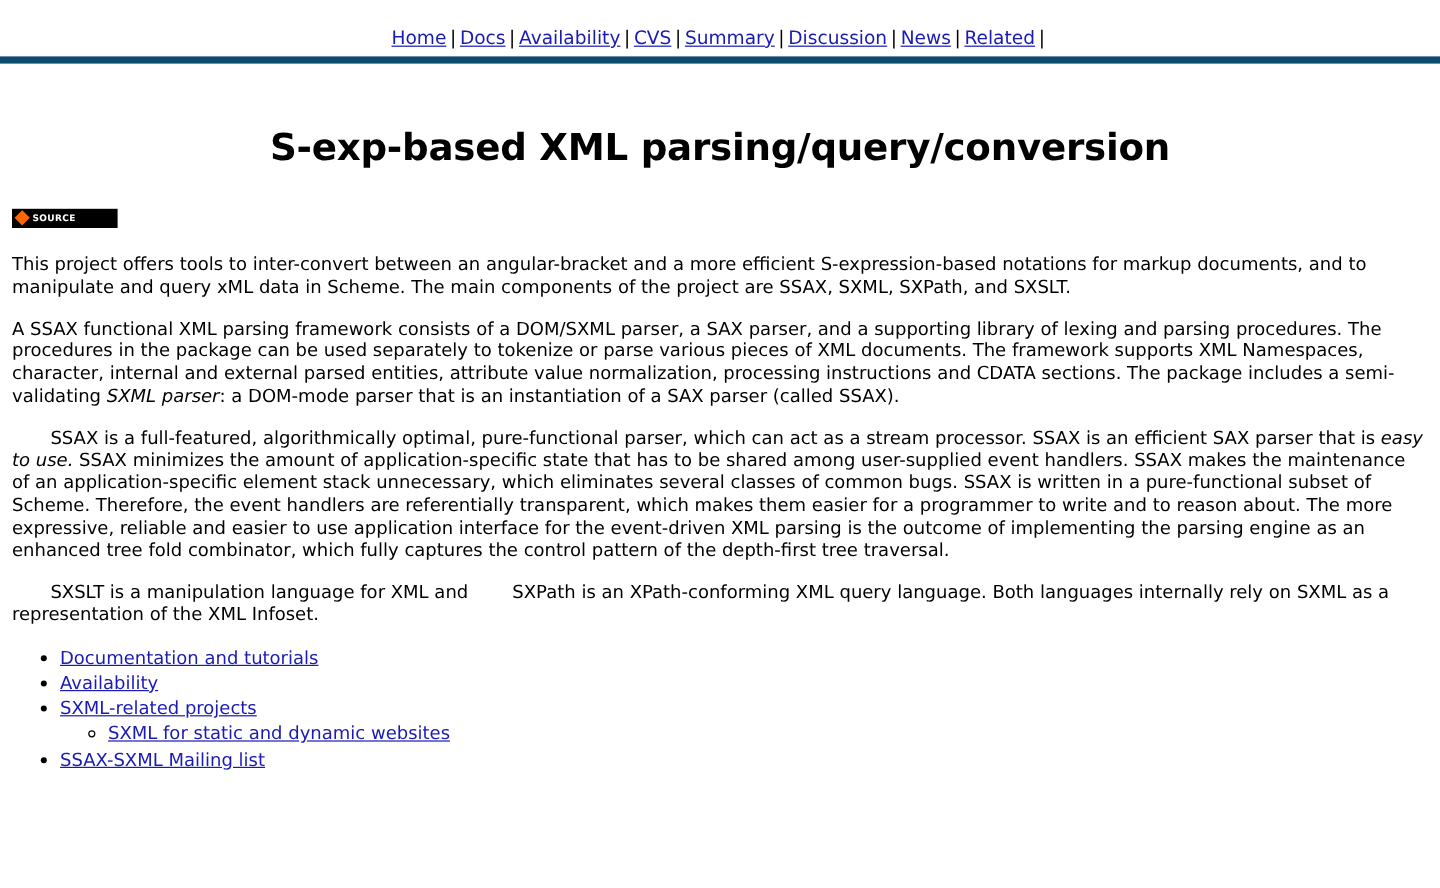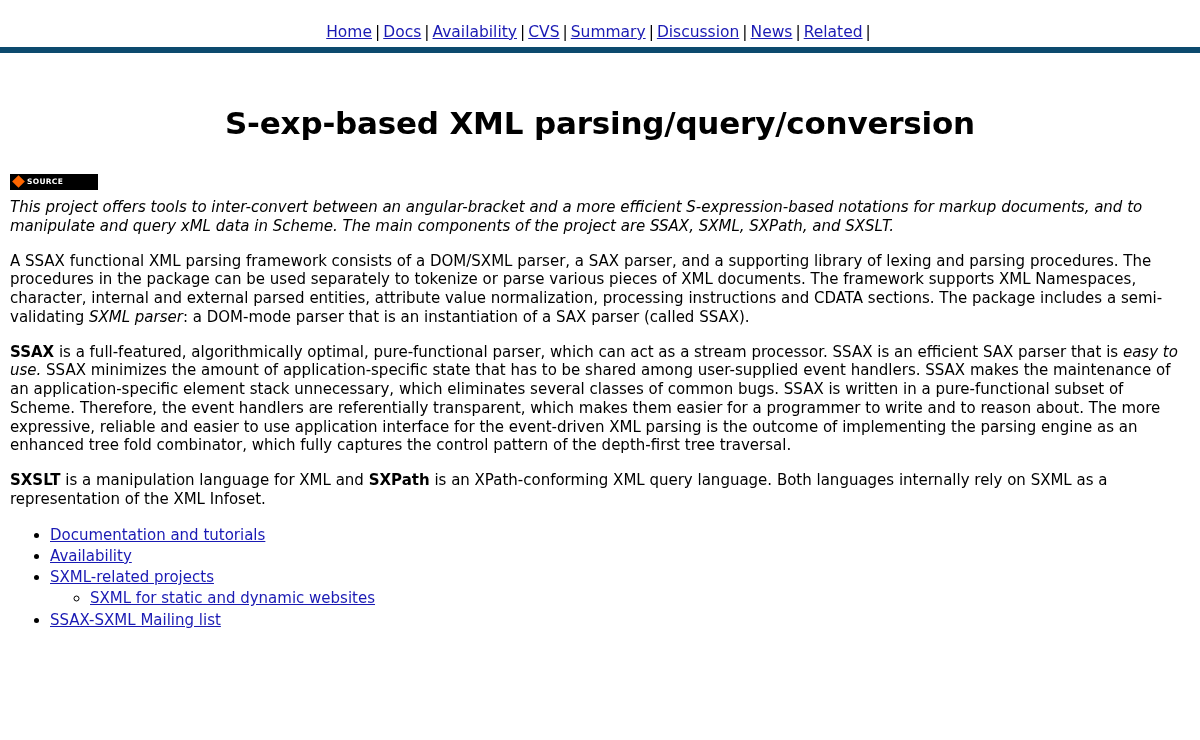--- a/index.html
+++ b/index.html
@@ -81,22 +81,22 @@
   
   .content {
     margin: 0 10px;
   }
   .content p {
     margin: 16px 0 0 0;
     line-height: 1.25;
     font-size: 15px;
     text-align: left;
   }
-  .content p.first { margin-top: 6px; font-style: italic; }
-  .content b { font-weight: bold; }
+  .content p.first { margin-top: 19px; }
+  .content b { font-weight: normal; margin-left: 32px; }
   .content i { font-style: italic; }
 
   ul.links {
     margin: 16px 0 0 0;
     padding-left: 40px;
     list-style-type: disc;
   }
   ul.links ul {
     margin: 0;
     padding-left: 40px;

